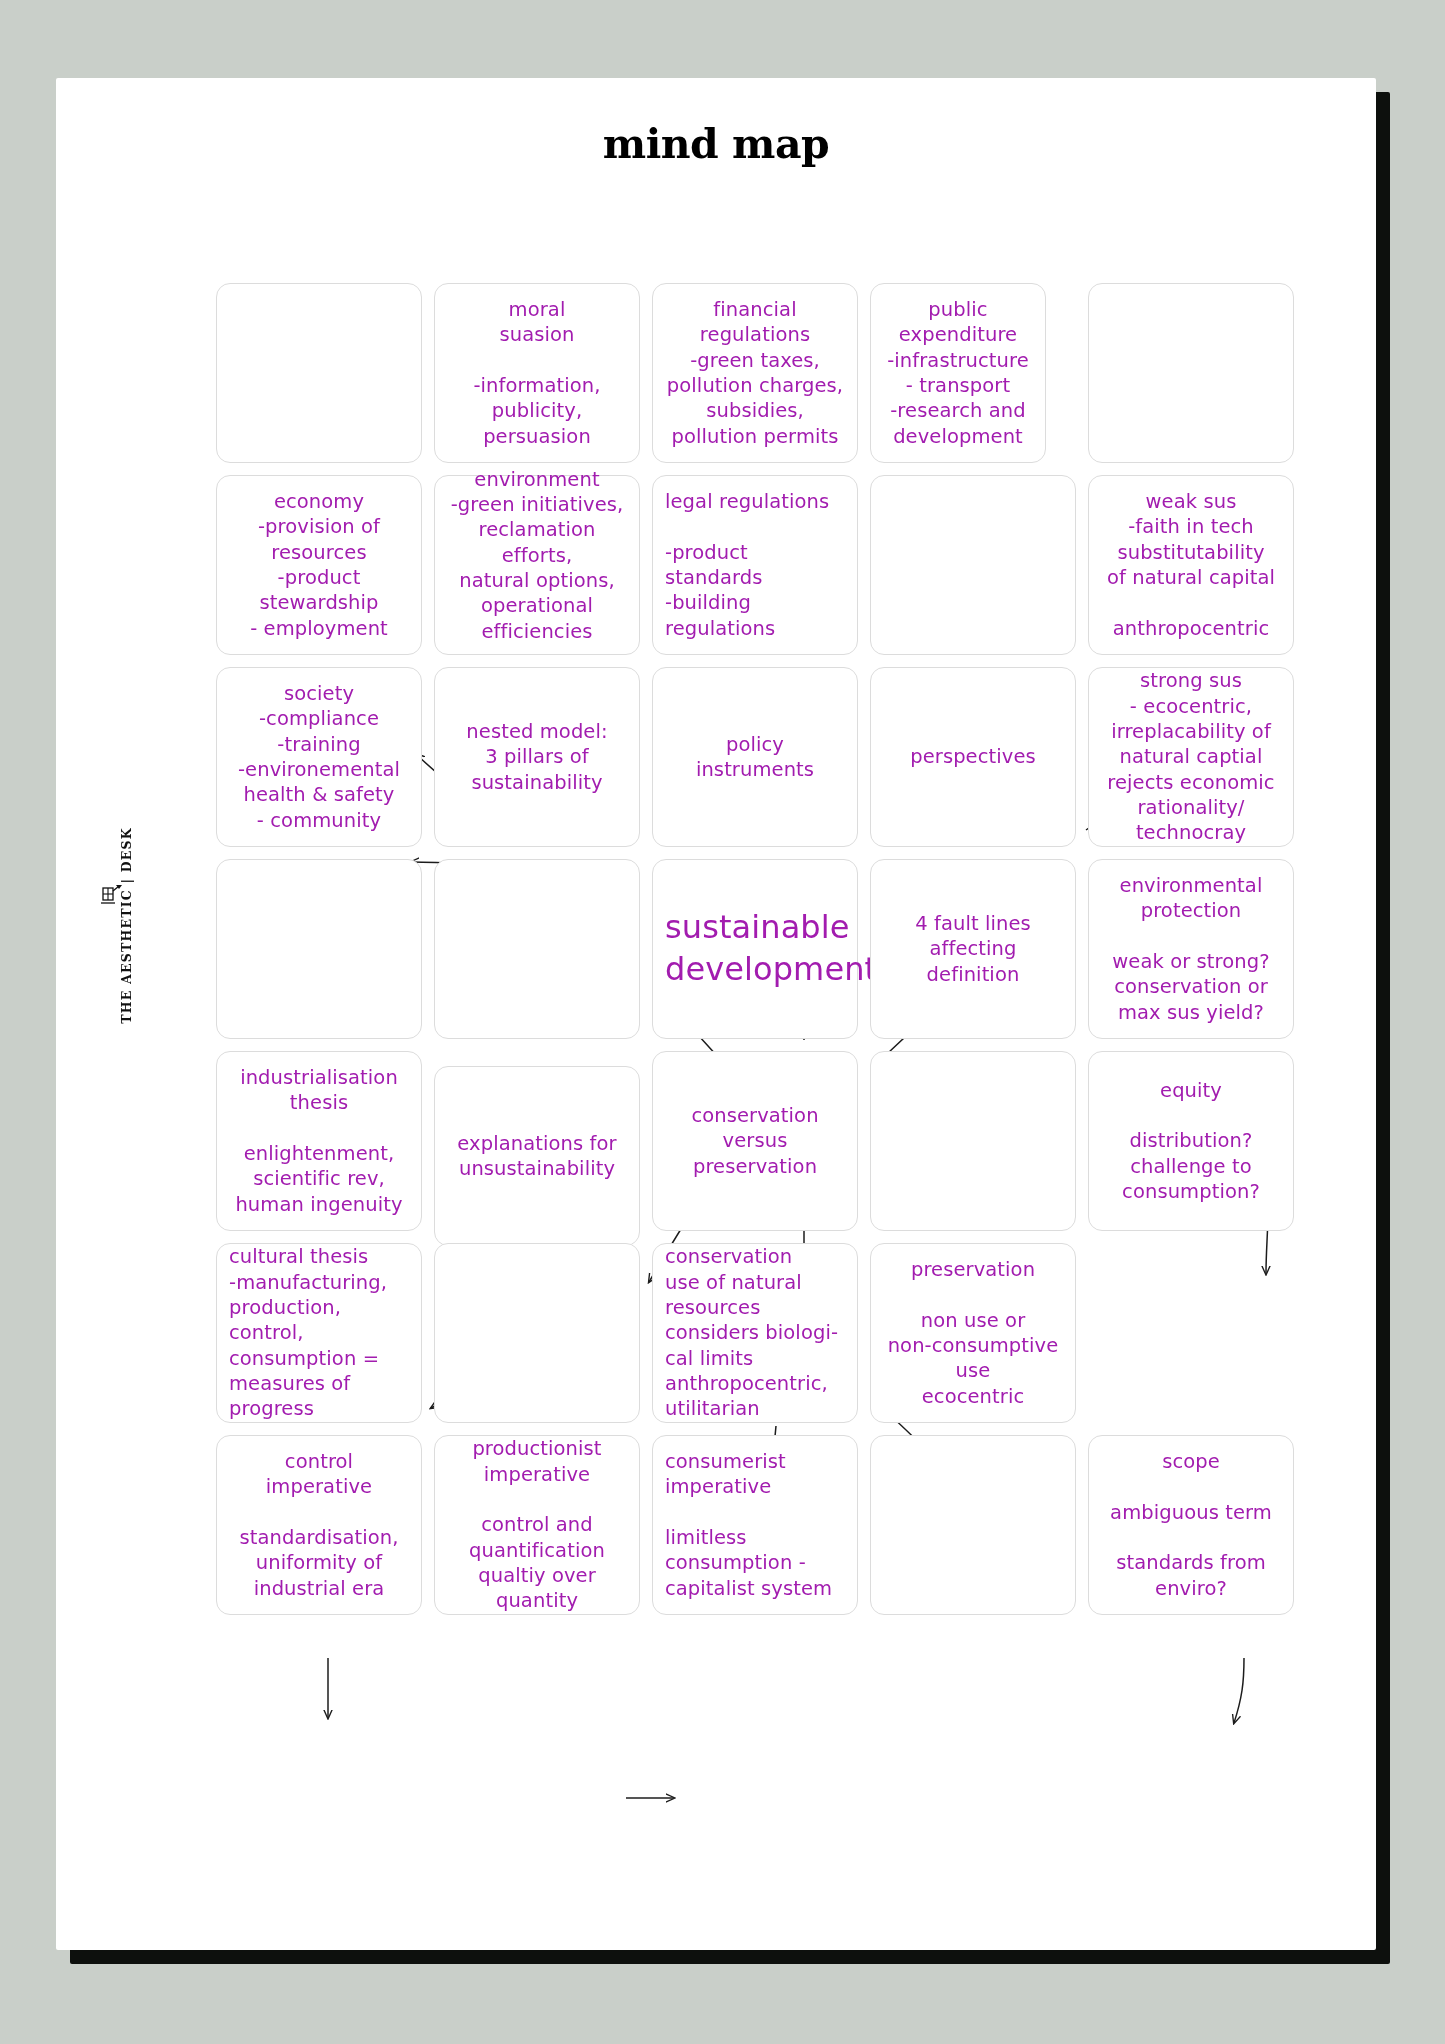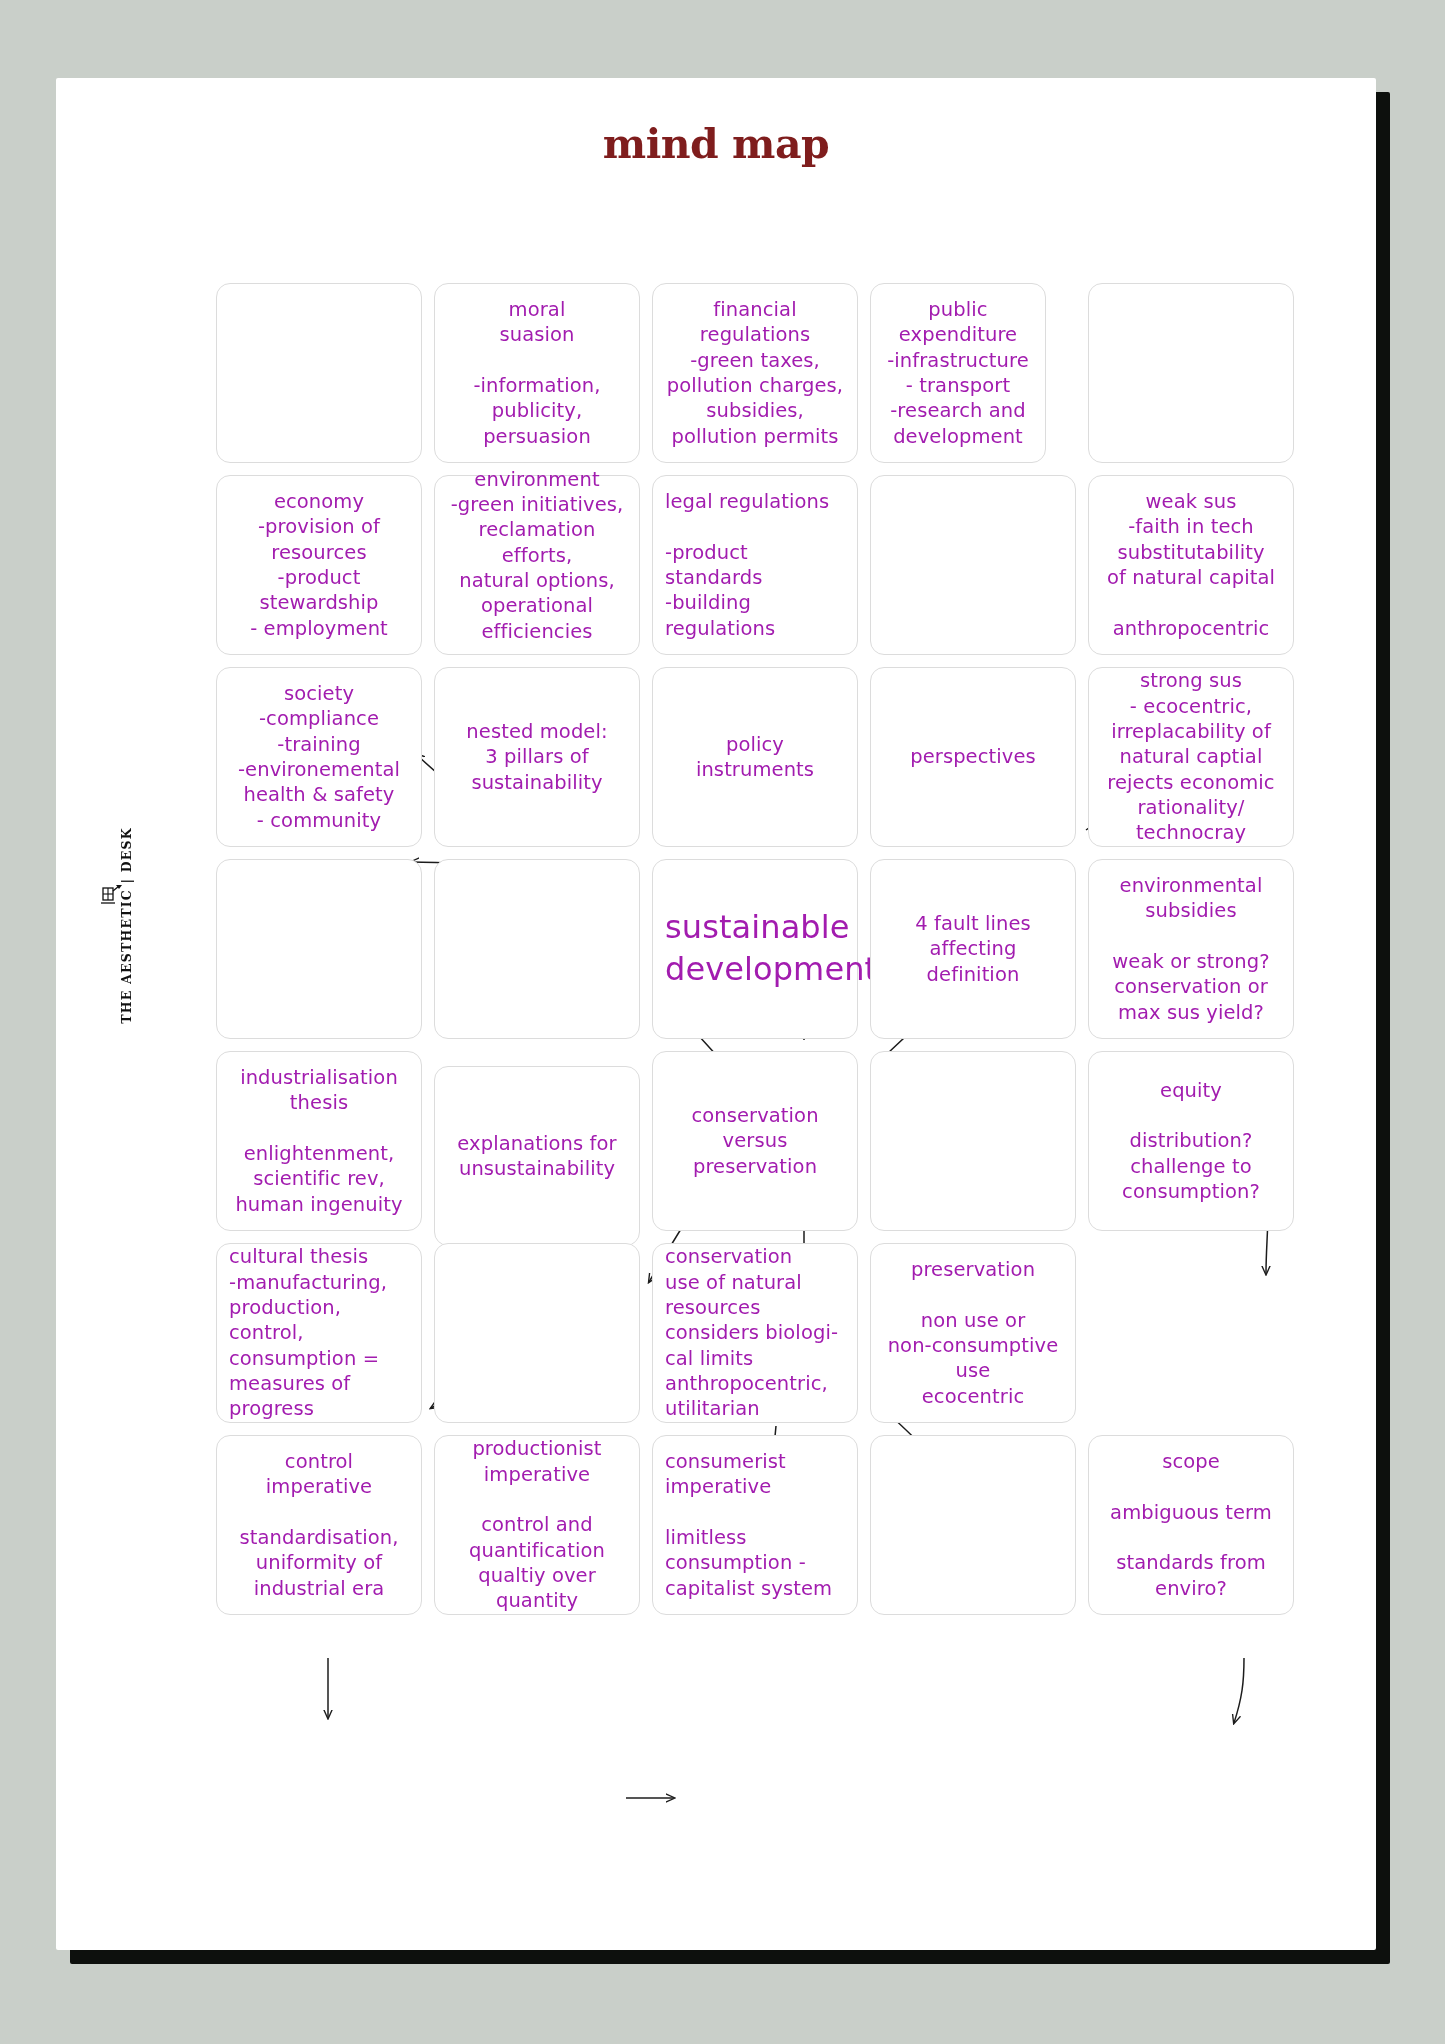--- a/index.html
+++ b/index.html
@@ -35,21 +35,21 @@
   #page-title {
     position: absolute;
     left: 0;
     top: 42px;
     width: 100%;
     text-align: center;
     font-family: "DejaVu Serif", serif;
     font-weight: 700;
     font-size: 41px;
     letter-spacing: -0.5px;
-    color: #7f1d1d;
+    color: #000000;
   }
   
   #brand {
     position: absolute;
     left: 40px;
     top: 700px;
     width: 30px;
     height: 320px;
   }
   #brand-text {
@@ -300,21 +300,21 @@
         <span class="txt">sustainable
 development</span>
       </div>
     <div class="card mid tc" style="left:654px; top:576px; width:206px; height:180px;">
         <span class="txt">4 fault lines
 affecting
 definition</span>
       </div>
     <div class="card mid tc" style="left:872px; top:576px; width:206px; height:180px;">
         <span class="txt">environmental
-subsidies
+protection
 
 weak or strong?
 conservation or
 max sus yield?</span>
       </div>
 
     <div class="card mid tc" style="left:0px;   top:768px; width:206px; height:180px;">
         <span class="txt">industrialisation
 thesis
 

